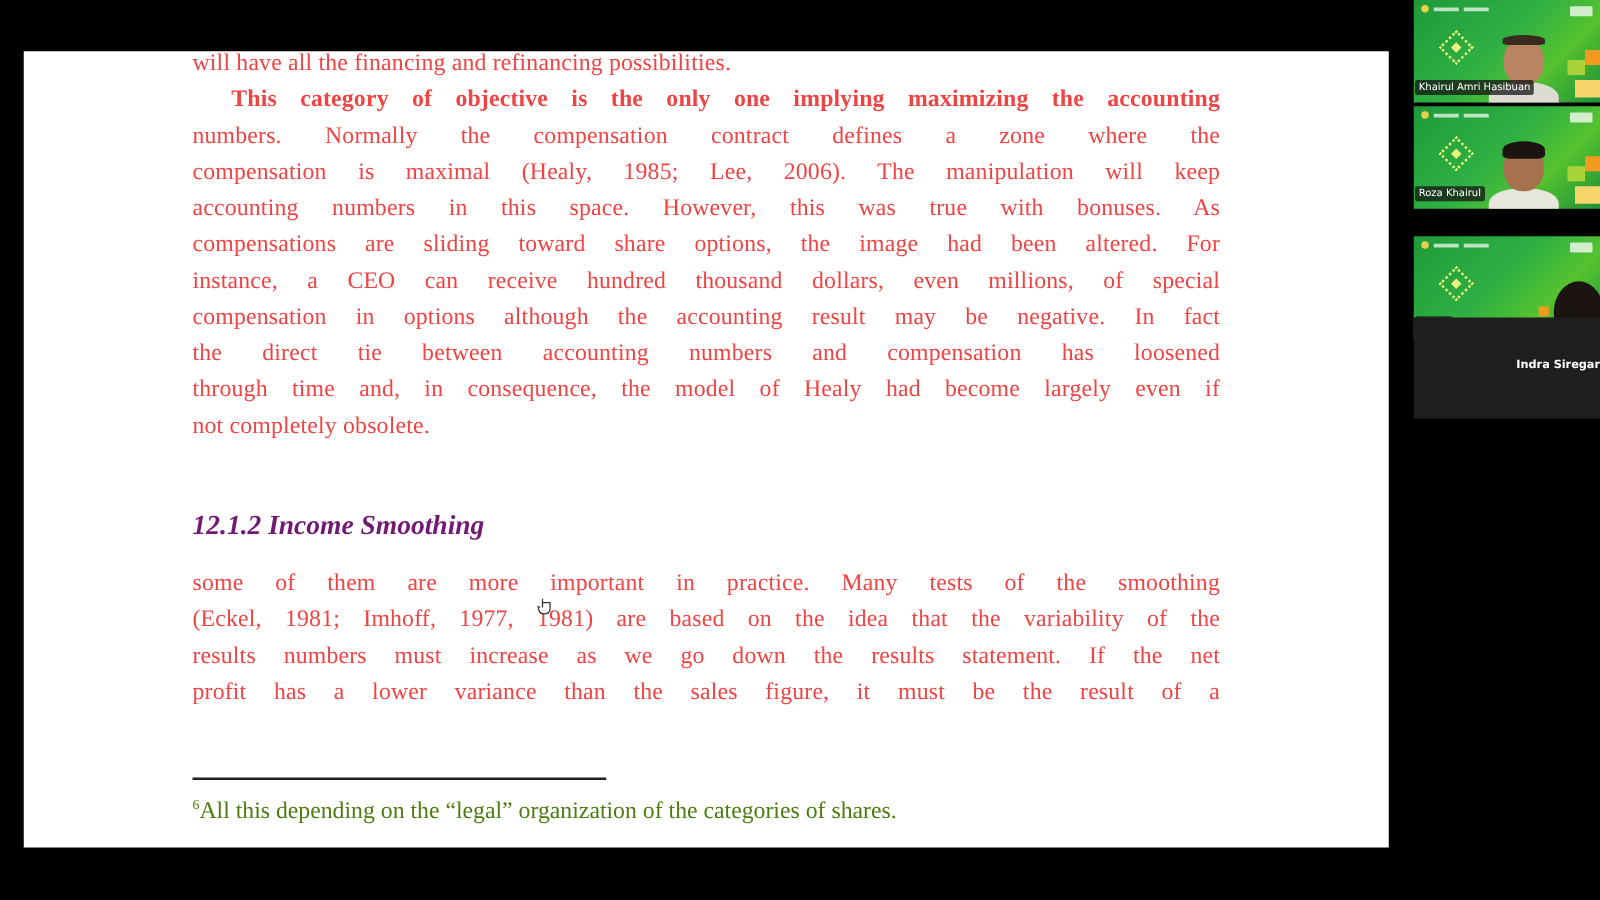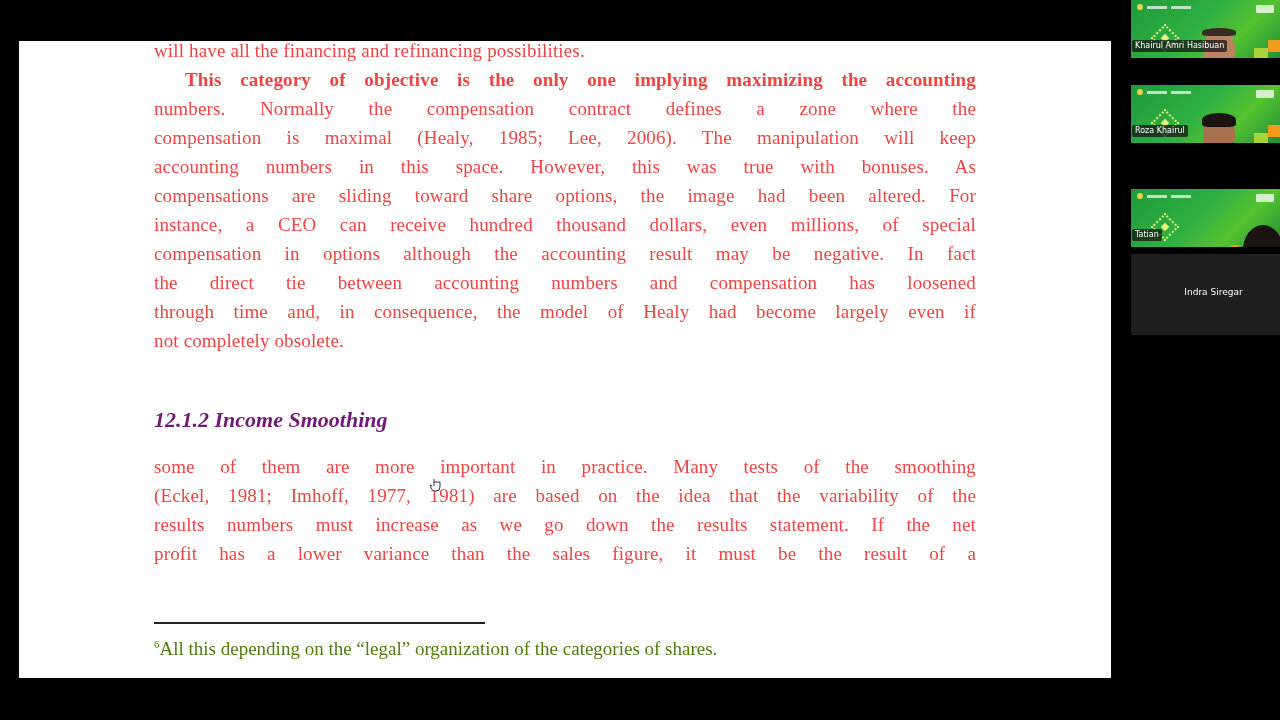--- a/index.html
+++ b/index.html
@@ -33,21 +33,21 @@
     }
     .footnote sup { font-size: 11px; vertical-align: 7px; }
 
     .cursor {
       position: absolute; left: 411px; top: 437px; width: 12px; height: 14px;
     }
 
     
     .panel { position: absolute; left: 1130px; top: 0; width: 150px; height: 720px; background: #000; }
     .tile {
-      position: absolute; left: 1px; width: 149px; height: 58px; overflow: hidden;
+      position: absolute; left: 1px; width: 149px; height: 82px; overflow: hidden;
       background: linear-gradient(135deg, #1f9a3a 0%, #2fb043 45%, #55c22f 70%, #1f8f3a 100%);
     }
     .tile .brand-bar {
       position: absolute; left: 6px; top: 4px; width: 60px; height: 6px;
       display: flex; gap: 4px; align-items: center;
     }
     .tile .brand-logo { width: 6px; height: 6px; border-radius: 50%; background: #e8d24a; }
     .tile .brand-text { width: 20px; height: 3px; background: rgba(255,255,255,0.7); }
     .tile .brand-right {
       position: absolute; right: 6px; top: 5px; width: 18px; height: 8px;
@@ -81,22 +81,22 @@
     .tile .name-tag {
       position: absolute; left: 1px; bottom: 6px; padding: 1px 3px;
       background: rgba(20,20,20,0.75); color: #fff; border-radius: 2px;
       font-family: "DejaVu Sans", sans-serif; font-size: 8px; line-height: 10px; white-space: nowrap;
     }
     .tile.t1 { top: 0; }
     .tile.t2 { top: 85px; }
     .tile.t3 { top: 169px; margin-top: 20px; }
     .tile.t4 { top: 254px; background: #1e1e1e; height: 81px; }
     .tile.t4 .center-name {
-      position: absolute; left: 16px; right: 0; top: 33px; text-align: center;
-      color: #fff; font-family: "DejaVu Sans", sans-serif; font-size: 9px; font-weight: normal;
+      position: absolute; left: 16px; right: 0; top: 33px; text-align: right;
+      color: #fff; font-family: "DejaVu Sans", sans-serif; font-size: 9px; font-weight: bold;
     }
   </style>
 </head>
 <body>
 
 <div class="share-area">
   <div class="page">
 
     <div class="text-block" style="top:-5px;">
       <span class="line last">will have all the financing and refinancing possibilities.</span>

